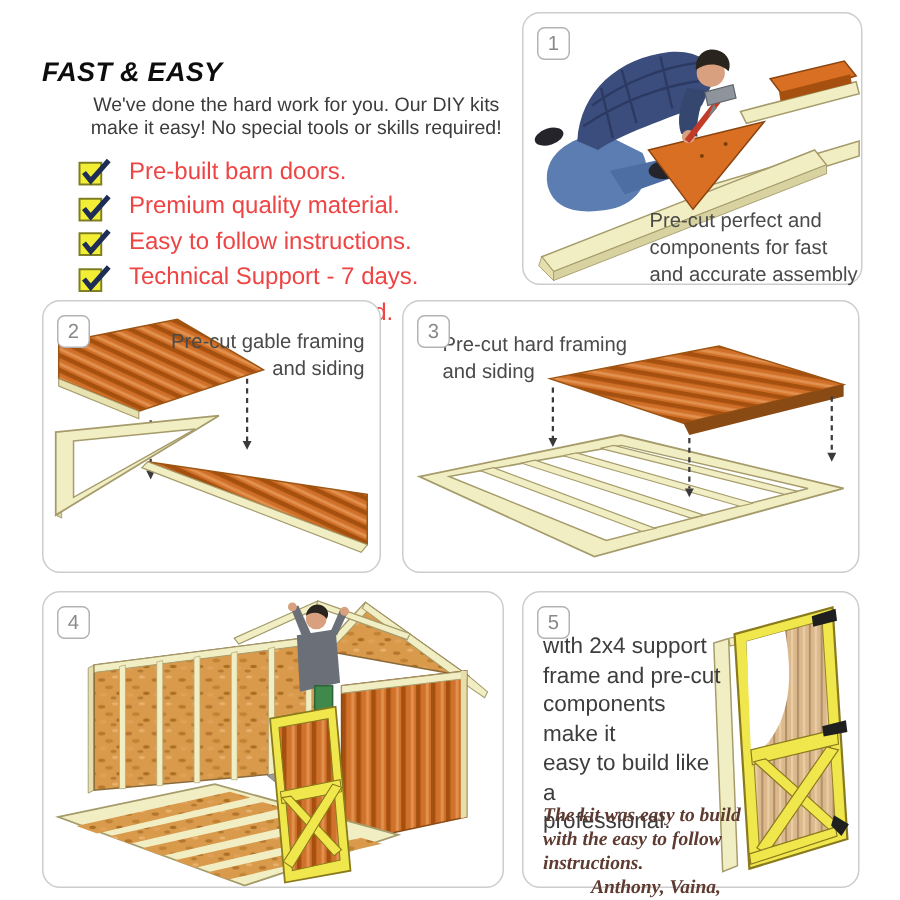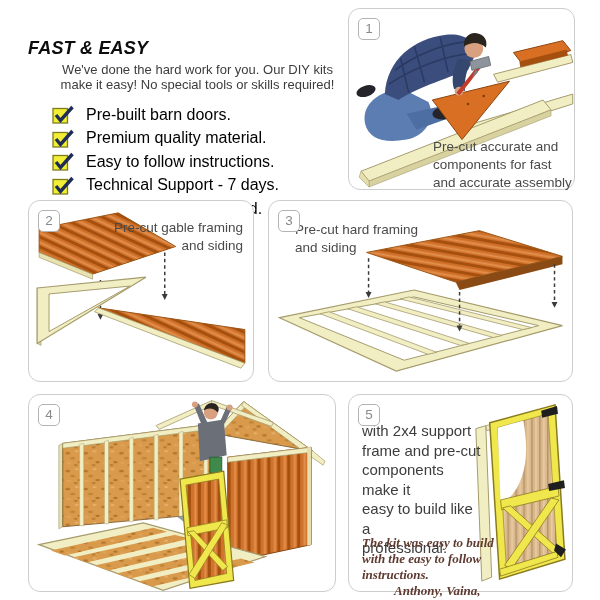--- a/index.html
+++ b/index.html
@@ -3,21 +3,21 @@
 <meta charset="utf-8">
 <style>
   html,body{margin:0;padding:0;background:#ffffff;}
   .page{position:relative;width:600px;height:600px;background:#ffffff;overflow:hidden;
         font-family:"Liberation Sans",sans-serif;}
   
   .intro{position:absolute;left:28px;top:6px;width:315px;margin-top:32px;}
   .intro h1{margin:0;font-size:18px;font-style:italic;font-weight:bold;color:#0d0d0d;letter-spacing:.2px;}
   .sub{margin:4px 0 0 24px;font-size:13px;line-height:14.5px;color:#3c3c3c;text-align:center;}
   .checklist{list-style:none;margin:11px 0 0 24px;padding:0;}
-  .checklist li{display:flex;align-items:center;height:23.5px;font-size:16px;color:#000000;}
+  .checklist li{display:flex;align-items:center;height:23.5px;font-size:16px;color:#ef4444;}
   .cb{width:22px;height:19px;margin-right:12px;flex:none;}
   
   .panel{position:absolute;background:#fff;border:1.5px solid #cdcdcd;border-radius:12px;box-sizing:border-box;}
   #p1{left:348px;top:8px;width:227px;height:182px;}
   #p2{left:28px;top:200px;width:226px;height:182px;}
   #p3{left:268px;top:200px;width:305px;height:182px;}
   #p4{left:28px;top:394px;width:308px;height:198px;}
   #p5{left:348px;top:394px;width:225px;height:198px;}
   .badge{position:absolute;left:9px;top:9px;width:20px;height:20px;border:1.5px solid #b3b3b3;
          border-radius:5px;background:#fff;color:#8a8a8a;font-size:13.5px;line-height:20px;
@@ -148,21 +148,21 @@
         <path d="M116,38 C115,28 123,22 131,25 C138,27 140,34 138,39 C132,33 123,33 116,38 Z" fill="#2a241f"></path>
         <circle cx="111" cy="83" r="4.5" fill="#d8a07e"></circle>
       </g>
       <g>
         <line x1="110" y1="86" x2="131" y2="59" stroke="#c23b28" stroke-width="4"></line>
         <polygon points="122,53 141,48 143,57 124,62" fill="#8d949b" stroke="#5e6369" stroke-width="0.8"></polygon>
         <path d="M128,61 L124,70 L130,64 Z" fill="#7a8087"></path>
       </g>
     </svg>
     <div class="cap" id="cap1">
-      <div>Pre-cut accurate and</div>
+      <div>Pre-cut perfect and</div>
       <div>components for fast</div>
       <div>and accurate assembly</div>
     </div>
   </div>
 
   <div class="panel" id="p2">
     <div class="badge">2</div>
     <svg class="art" viewBox="0 0 226 182">
       <g>
         <polygon points="10,28 90,12 148,46 64,74 10,52" fill="url(#stripeA)" stroke="#9c5512" stroke-width="1"></polygon>

